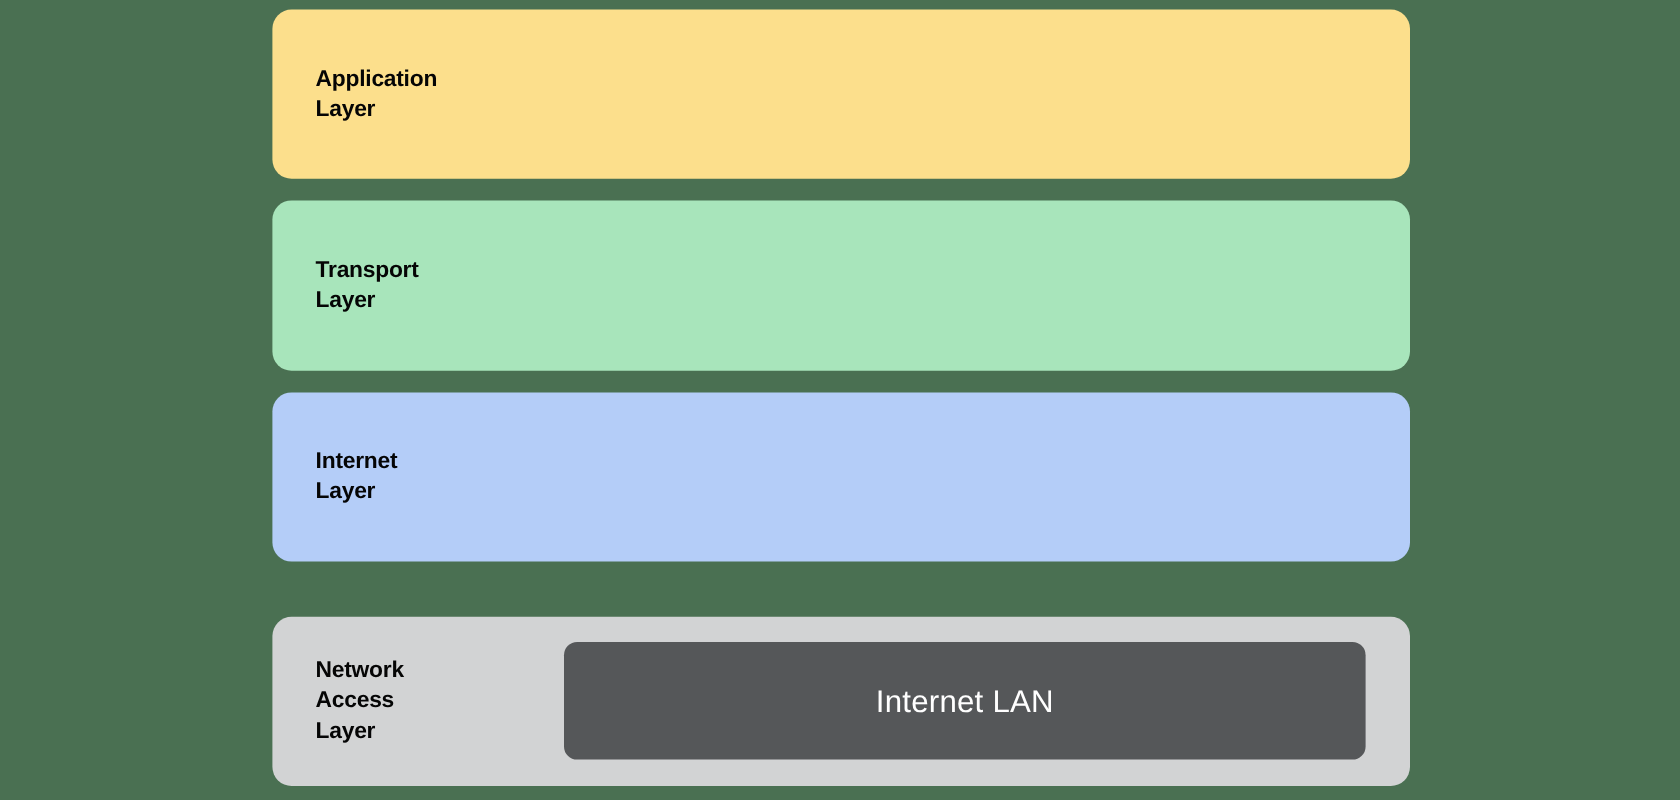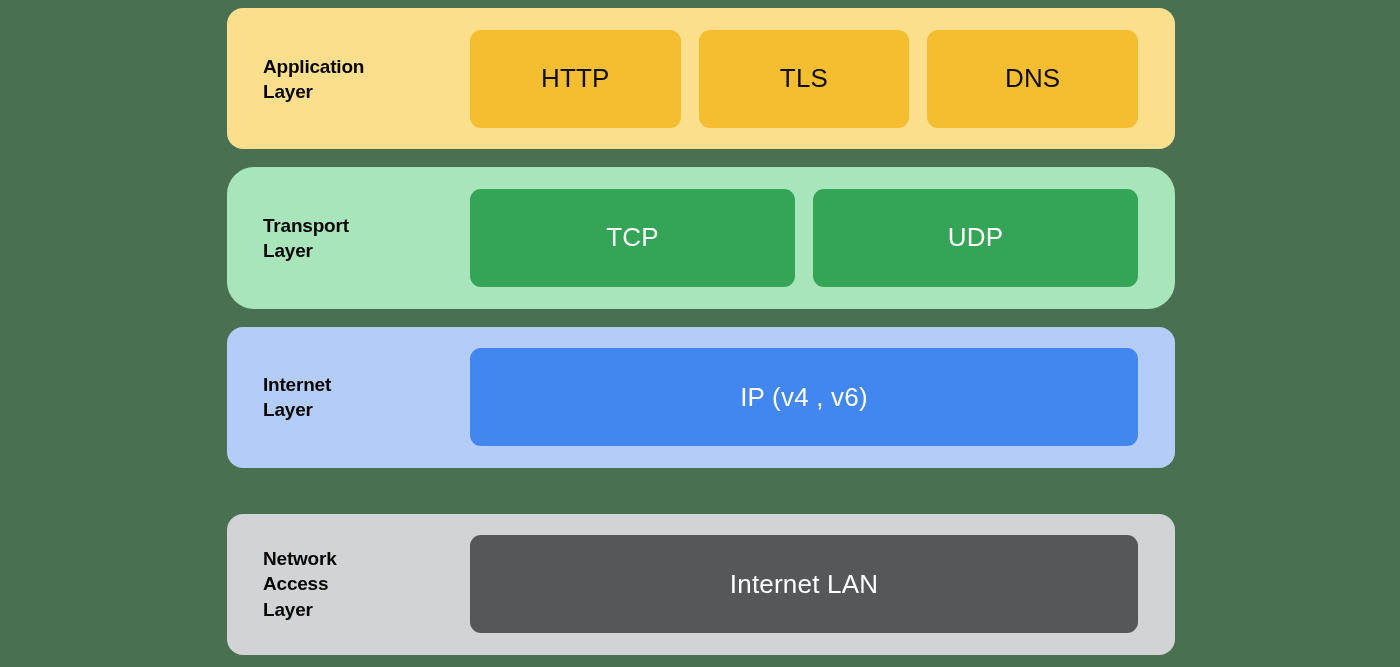--- a/index.html
+++ b/index.html
@@ -58,57 +58,45 @@
     flex: 1 1 0;
     border-radius: 11px;
     display: flex;
     align-items: center;
     justify-content: center;
     font-size: 26px;
     letter-spacing: 0.2px;
   }
   .layer.app          { background: #fcdf8c; }
   .layer.app .chip    { background: #f5bd30; color: #0d0d0d; }
-  .layer.transport        { background: #a8e5bb; border-radius: 27px; }
+  .layer.transport        { background: #a8e5bb; }
   .layer.transport .chip  { background: #34a456; color: #ffffff; }
   .layer.internet         { background: #b4cdf8; padding-left: 26px; }
   .layer.internet .chip   { background: #4286f0; color: #ffffff; }
   .layer.netaccess        { background: #d2d3d4; margin-top: 28px; }
   .layer.netaccess .chip  { background: #555759; color: #ffffff; }
 </style>
 </head>
 <body>
 
 <div id="stack">
 
   <div class="layer app">
     <div class="layer-label">Application
 Layer</div>
-    <div class="chips">
-      <div class="chip">HTTP</div>
-      <div class="chip">TLS</div>
-      <div class="chip">DNS</div>
-    </div>
   </div>
 
   <div class="layer transport">
     <div class="layer-label">Transport
 Layer</div>
-    <div class="chips">
-      <div class="chip">TCP</div>
-      <div class="chip">UDP</div>
-    </div>
   </div>
 
   <div class="layer internet">
     <div class="layer-label">Internet
 Layer</div>
-    <div class="chips">
-      <div class="chip">IP (v4 , v6)</div>
-    </div>
   </div>
 
   <div class="layer netaccess">
     <div class="layer-label">Network
 Access
 Layer</div>
     <div class="chips">
       <div class="chip">Internet LAN</div>
     </div>
   </div>

